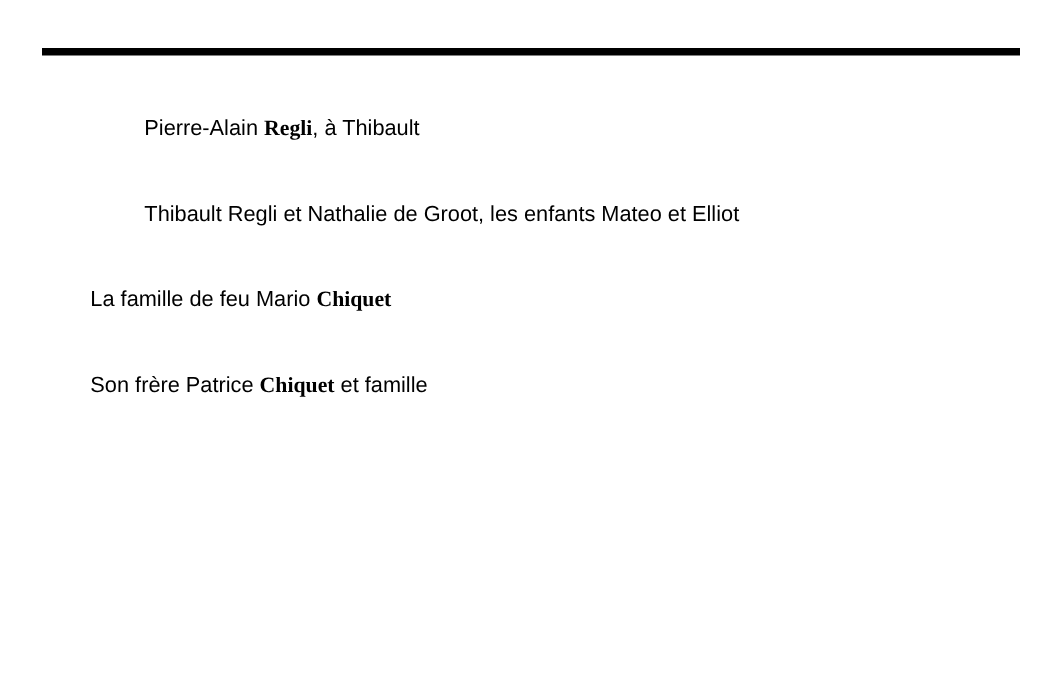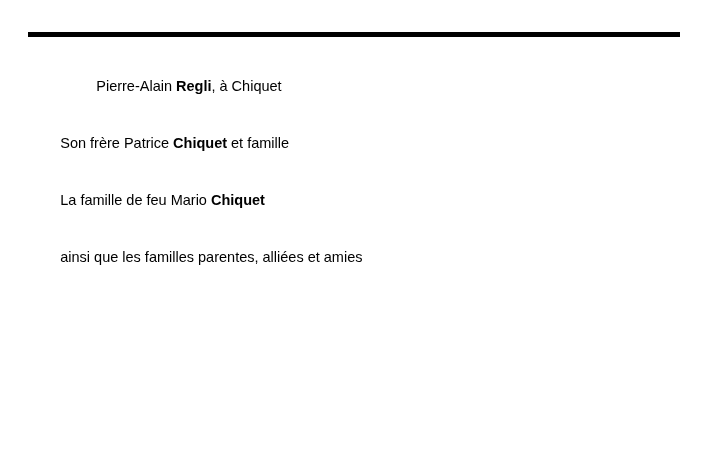--- a/index.html
+++ b/index.html
@@ -33,43 +33,43 @@
     margin-top: 21px;
     font-size: 14.5px;
     line-height: 19px;
   }
   .family-block .line {
     white-space: pre-wrap;
   }
   .indent {
     padding-left: 36px;
   }
-  b, .bold { font-weight: bold; }
+  b, .bold { font-weight: bold; font-family: Liberation Serif, serif; }
 </style>
 </head>
 <body>
 
 <div class="page">
 
   <div class="rule rule-top"></div>
 
   <div class="content">
 
     <div class="family-block">
       <div class="line indent">
-        <span>Pierre-Alain </span><b>Regli</b><span>, à Chiquet</span>
+        <span>Pierre-Alain </span><b>Regli</b><span>, à Thibault</span>
       </div>
-      <div class="line">
-        <span>Son frère Patrice </span><b>Chiquet</b><span> et famille</span>
+      <div class="line indent">
+        <span>Thibault Regli et Nathalie de Groot, les enfants Mateo et Elliot</span>
       </div>
       <div class="line">
         <span>La famille de feu Mario </span><b>Chiquet</b>
       </div>
       <div class="line">
-        <span>ainsi que les familles parentes, alliées et amies</span>
+        <span>Son frère Patrice </span><b>Chiquet</b><span> et famille</span>
       </div>
       <div class="line">
         
       </div>
     </div>
 
   </div>
 
 </div>
 

